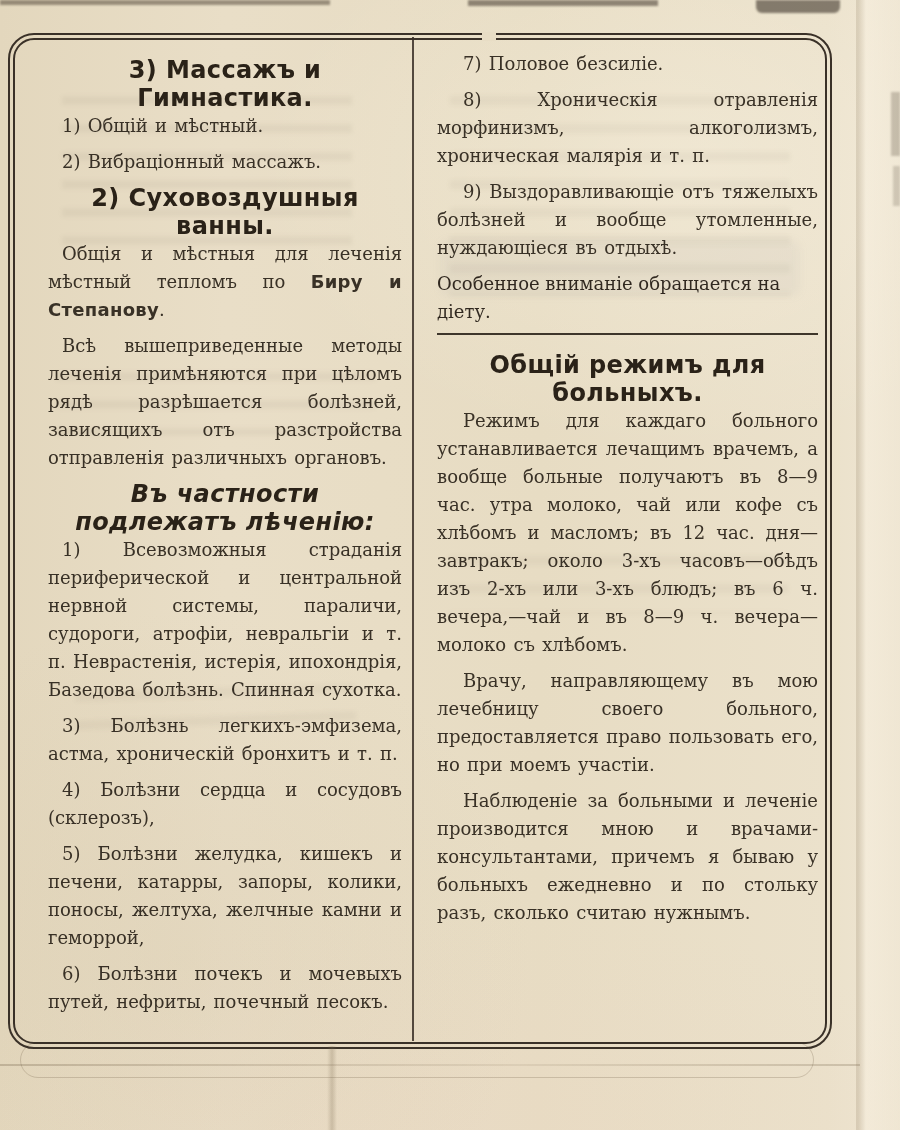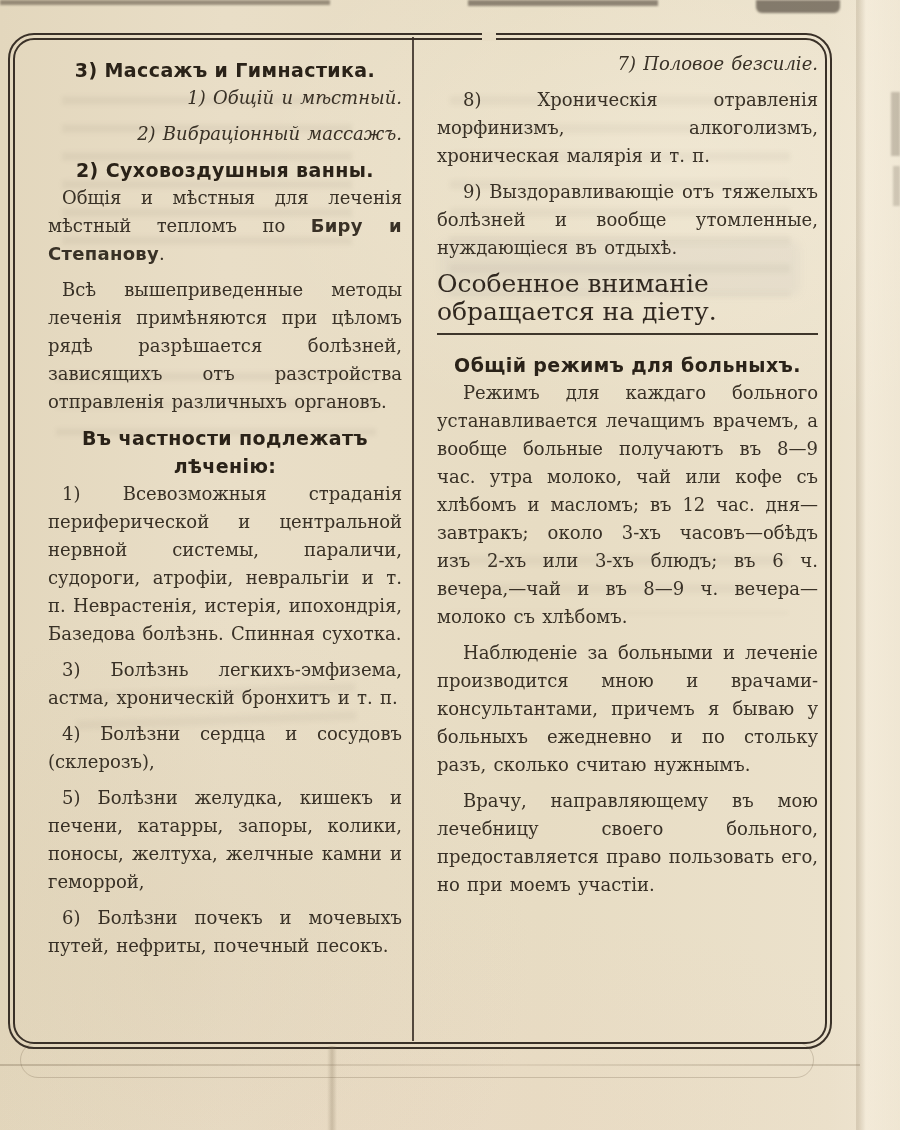--- a/index.html
+++ b/index.html
@@ -46,29 +46,29 @@
   .g4{left:448px;top:556px;width:340px;height:58px;opacity:.5;}
   .g5{left:76px;top:688px;width:280px;height:52px;transform:rotate(-2deg);opacity:.5;}
   .g6{left:440px;top:240px;width:360px;height:56px;background:rgba(150,150,158,.14);border-radius:8px;filter:blur(4px);}
   
   .col{position:absolute;color:rgba(43,35,26,.93);font-size:18px;line-height:28px;}
   .col-left{left:48px;top:56px;width:354px;}
   .col-right{left:437px;top:50px;width:381px;}
   .col p{margin:0 0 8px;text-align:justify;word-spacing:1.5px;}
   .col-left p{text-indent:14px;}
   .col-right p{text-indent:26px;}
-  p.nojust{text-align:right;font-style:italic;}
+  p.nojust{text-align:left;}
   h2.h{font-family:"DejaVu Sans", sans-serif;font-weight:bold;color:#2a2218;
-    font-size:19px;line-height:28px;text-align:center;letter-spacing:.4px;margin:0;}
+    font-size:24px;line-height:28px;text-align:center;letter-spacing:.4px;margin:0;}
   .h-massage{margin:6px 0 14px;}
   .h-baths{margin:12px 0 8px;}
-  .h-treat{margin:10px 0 8px;}
+  .h-treat{margin:10px 0 8px;font-style:italic;}
   .h-regime{margin:8px 0 12px;}
   .bsans{font-family:"DejaVu Sans", sans-serif;font-weight:bold;letter-spacing:.3px;}
-  .diet-note{font-size:25px;line-height:28px;margin:6px 0 16px;padding-bottom:7px;
+  .diet-note{font-size:18px;line-height:28px;margin:6px 0 16px;padding-bottom:7px;
     border-bottom:2px solid rgba(43,35,26,.9);text-align:left;color:rgba(38,30,22,.95);}
 </style>
 </head>
 <body>
 
 <div class="page">
 
   <div class="edge-top-1"></div>
   <div class="edge-top-2"></div>
   <div class="edge-top-3"></div>
@@ -106,17 +106,17 @@
     <p>6) Болѣзни почекъ и мочевыхъ путей, нефриты, почечный песокъ.</p>
   </div>
 
   <div class="col col-right">
     <p class="nojust">7) Половое безсиліе.</p>
     <p>8) Хроническія отравленія морфинизмъ, алкоголизмъ, хроническая малярія и т. п.</p>
     <p>9) Выздоравливающіе отъ тяжелыхъ болѣзней и вообще утомленные, нуждающіеся въ отдыхѣ.</p>
     <div class="diet-note">Особенное вниманіе обращается на діету.</div>
     <h2 class="h h-regime">Общій режимъ для больныхъ.</h2>
     <p>Режимъ для каждаго больного устанавливается лечащимъ врачемъ, а вообще больные получаютъ въ 8—9 час. утра молоко, чай или кофе съ хлѣбомъ и масломъ; въ 12 час. дня—завтракъ; около 3-хъ часовъ—обѣдъ изъ 2-хъ или 3-хъ блюдъ; въ 6 ч. вечера,—чай и въ 8—9 ч. вечера—молоко съ хлѣбомъ.</p>
+    <p>Врачу, направляющему въ мою лечебницу своего больного, предоставляется право пользовать его, но при моемъ участіи.</p>
     <p>Наблюденіе за больными и леченіе производится мною и врачами-консультантами, причемъ я бываю у больныхъ ежедневно и по стольку разъ, сколько считаю нужнымъ.</p>
-    <p>Врачу, направляющему въ мою лечебницу своего больного, предоставляется право пользовать его, но при моемъ участіи.</p>
   </div>
 
 </div>
 
 </body></html>

